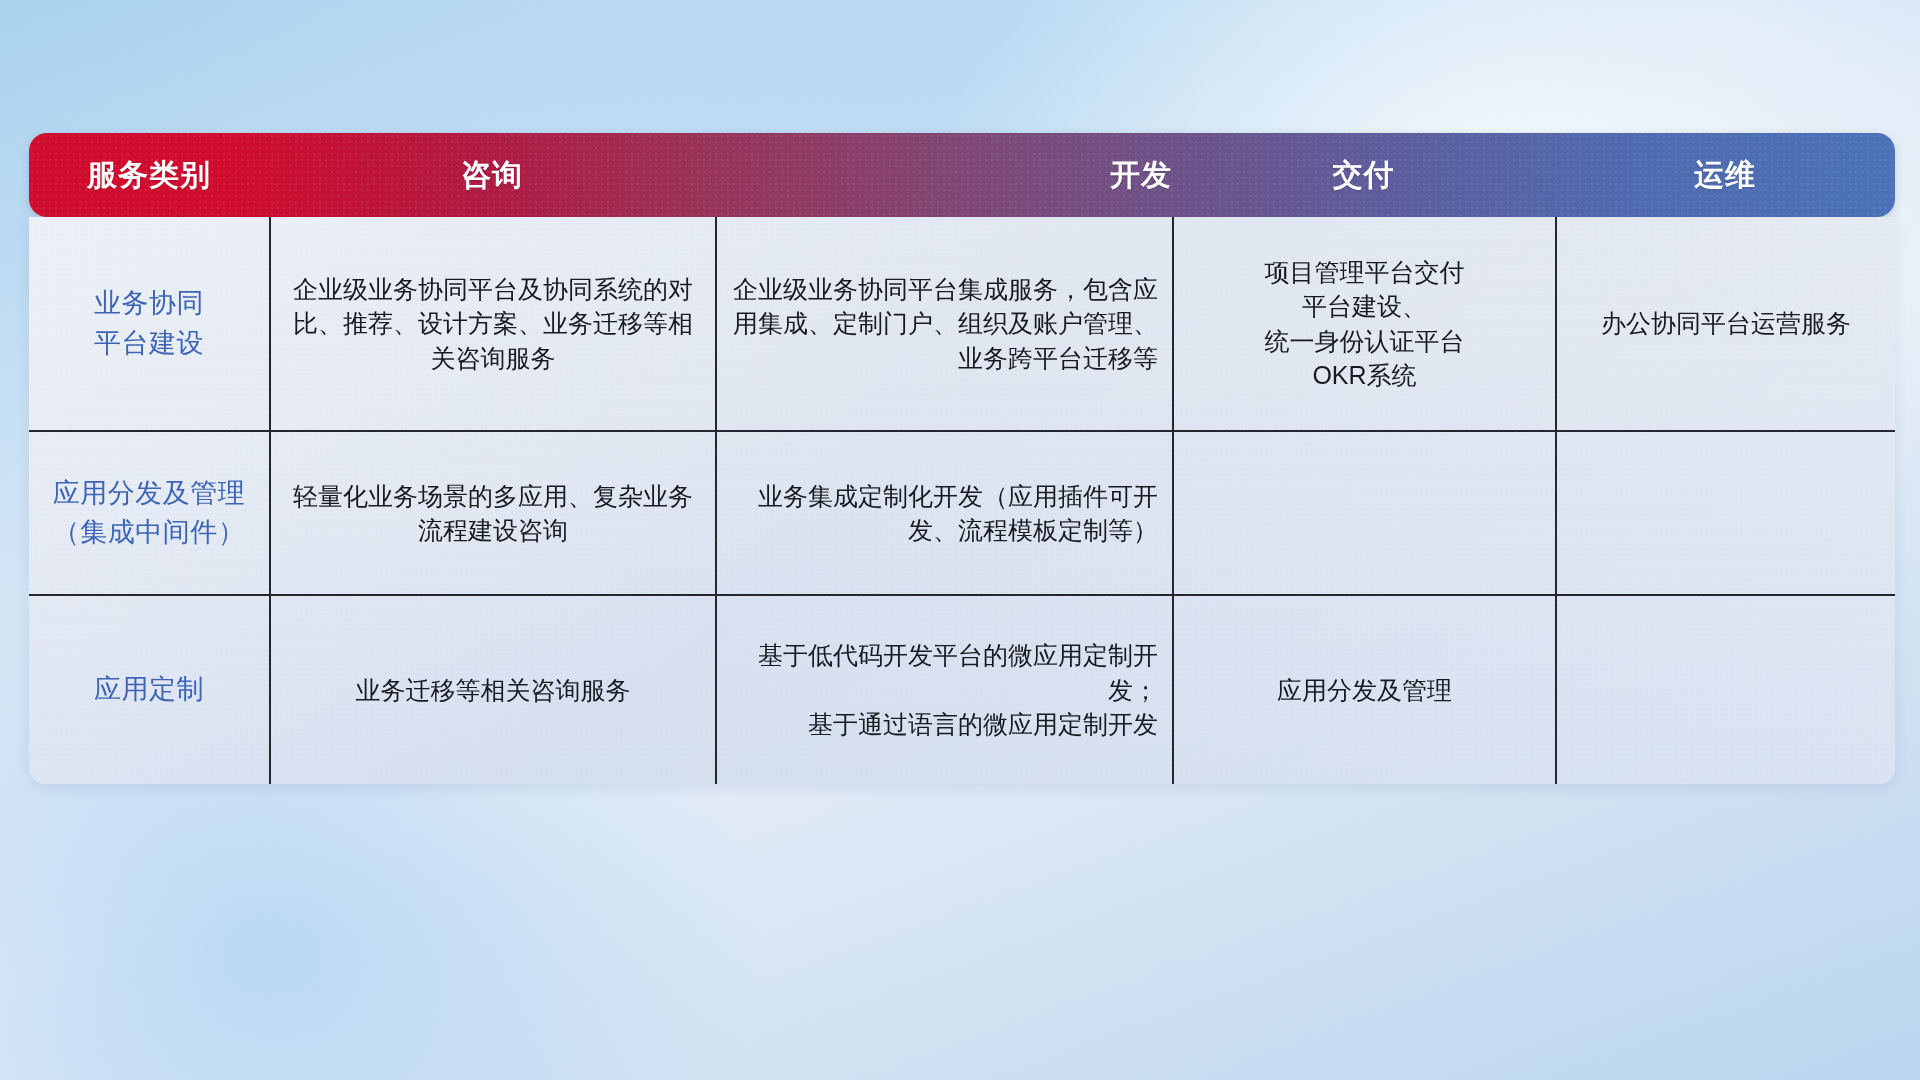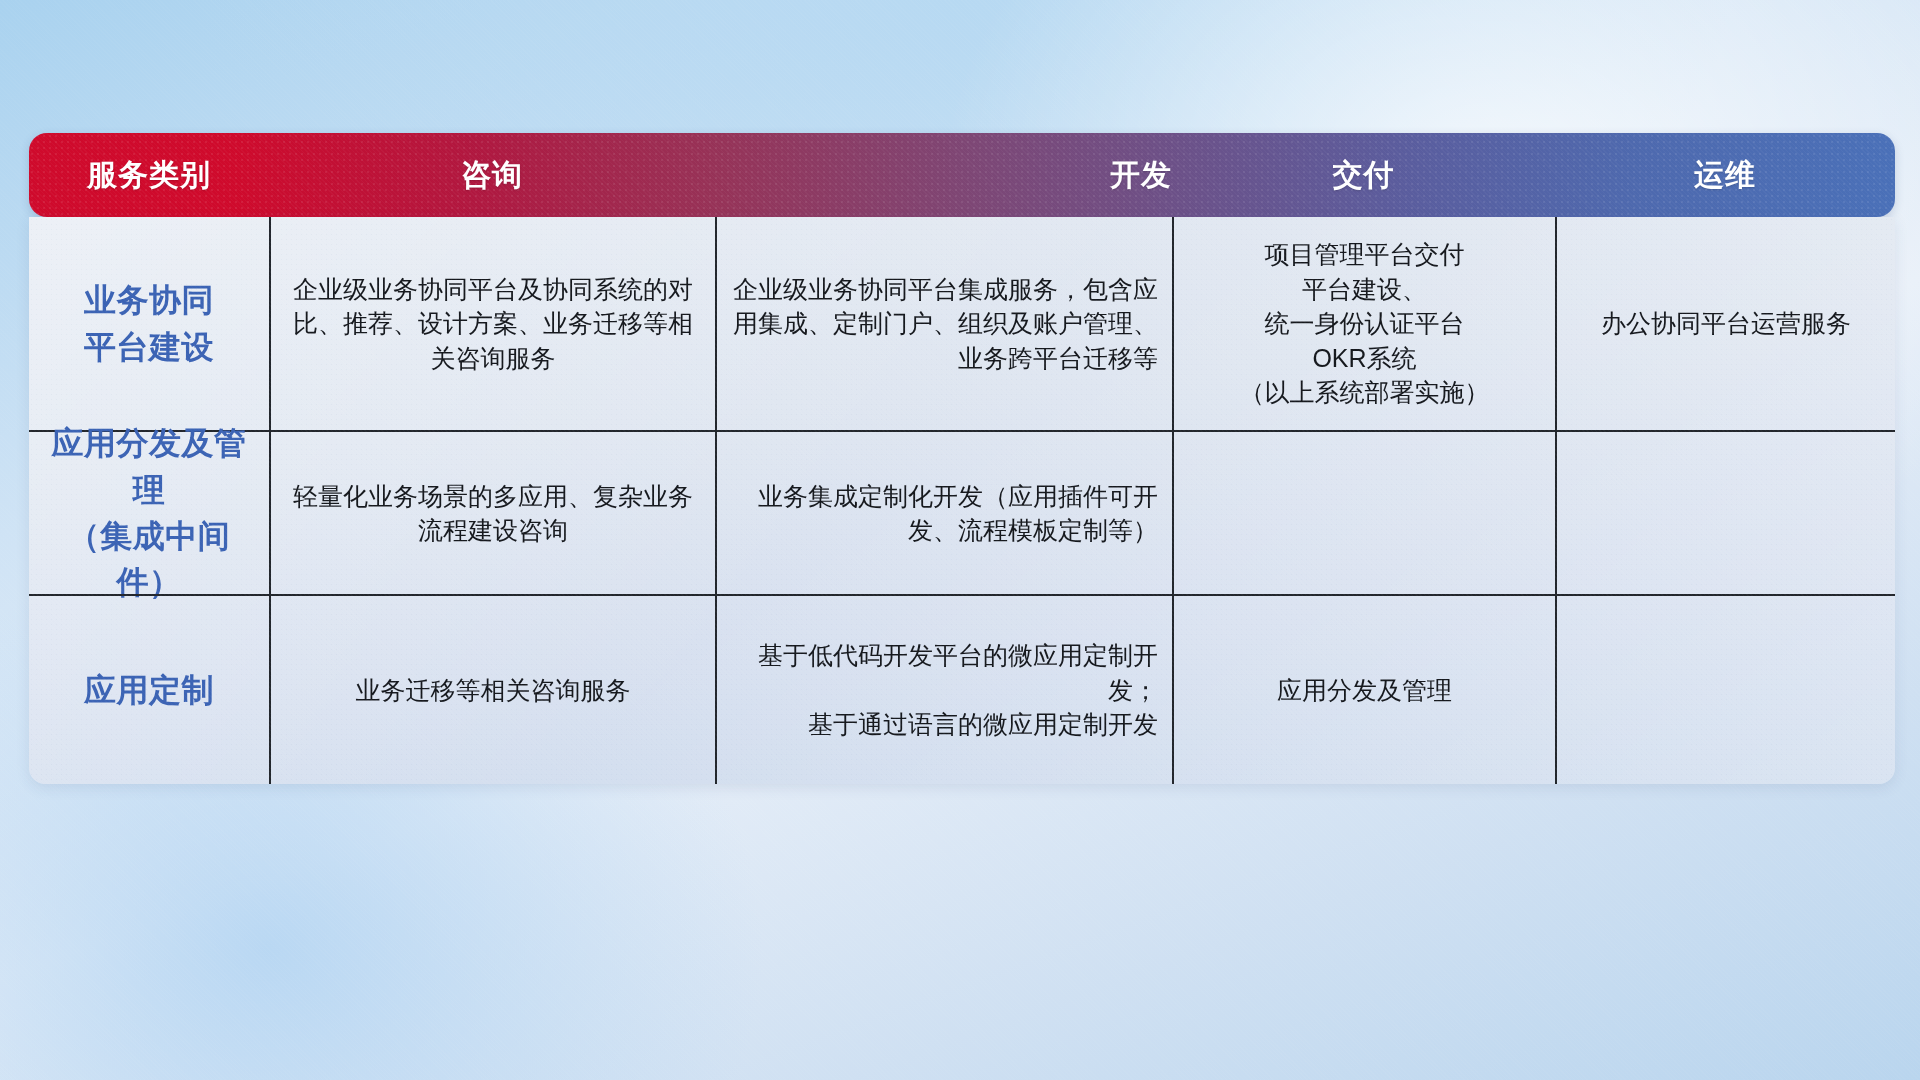--- a/index.html
+++ b/index.html
@@ -113,22 +113,22 @@
 
   
   .c1 { width: 240px; flex: 0 0 240px; border-left: none !important; }
   .c2 { width: 446px; flex: 0 0 446px; }
   .c3 { width: 457px; flex: 0 0 457px; text-align: right; }
   .c4 { width: 383px; flex: 0 0 383px; }
   .c5 { width: 340px; flex: 0 0 340px; }
 
   .cat {
     color: #3b63b4;
-    font-weight: bold;
-    font-size: 32px;
+    font-weight: normal;
+    font-size: 27px;
     line-height: 1.45;
     letter-spacing: .5px;
   }
   .desc {
     color: #15181d;
     font-size: 25px;
     line-height: 1.38;
     font-weight: normal;
   }
 
@@ -163,21 +163,20 @@
       </div>
       <div class="cell c3">
         <div class="desc">企业级业务协同平台集成服务，包含应用集成、定制门户、组织及账户管理、业务跨平台迁移等</div>
       </div>
       <div class="cell c4">
         <div class="desc">
           <div>项目管理平台交付</div>
           <div>平台建设、</div>
           <div>统一身份认证平台</div>
           <div>OKR系统</div>
-          <div>（以上系统部署实施）</div>
         </div>
       </div>
       <div class="cell c5">
         <div class="desc">办公协同平台运营服务</div>
       </div>
     </div>
 
     <div class="row r2">
       <div class="cell c1">
         <div class="cat">

